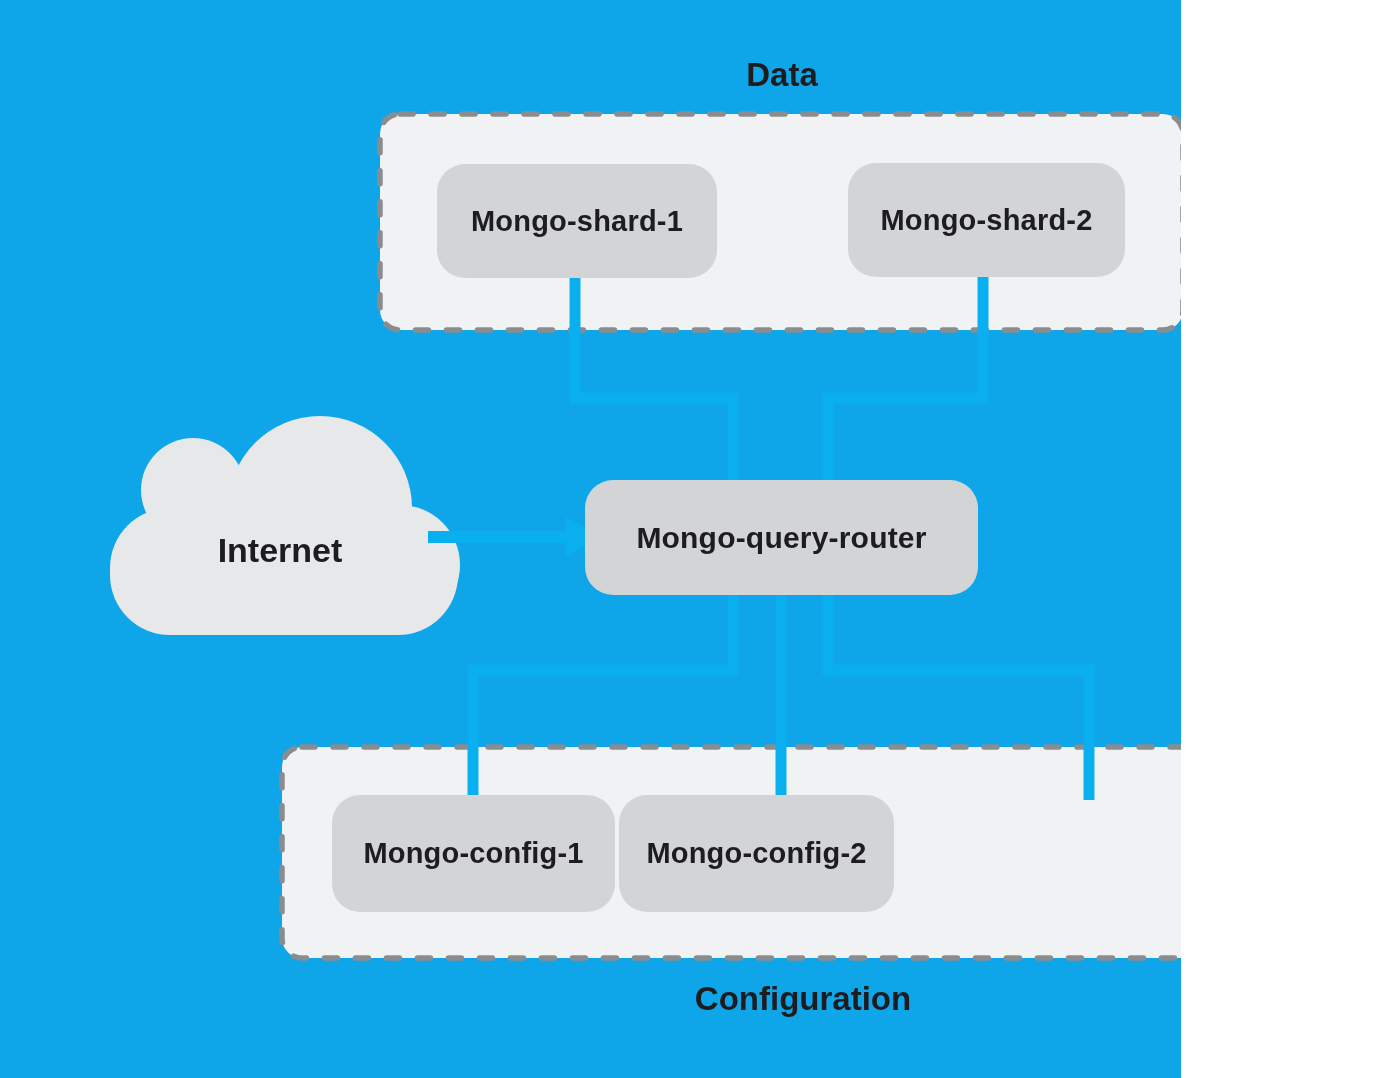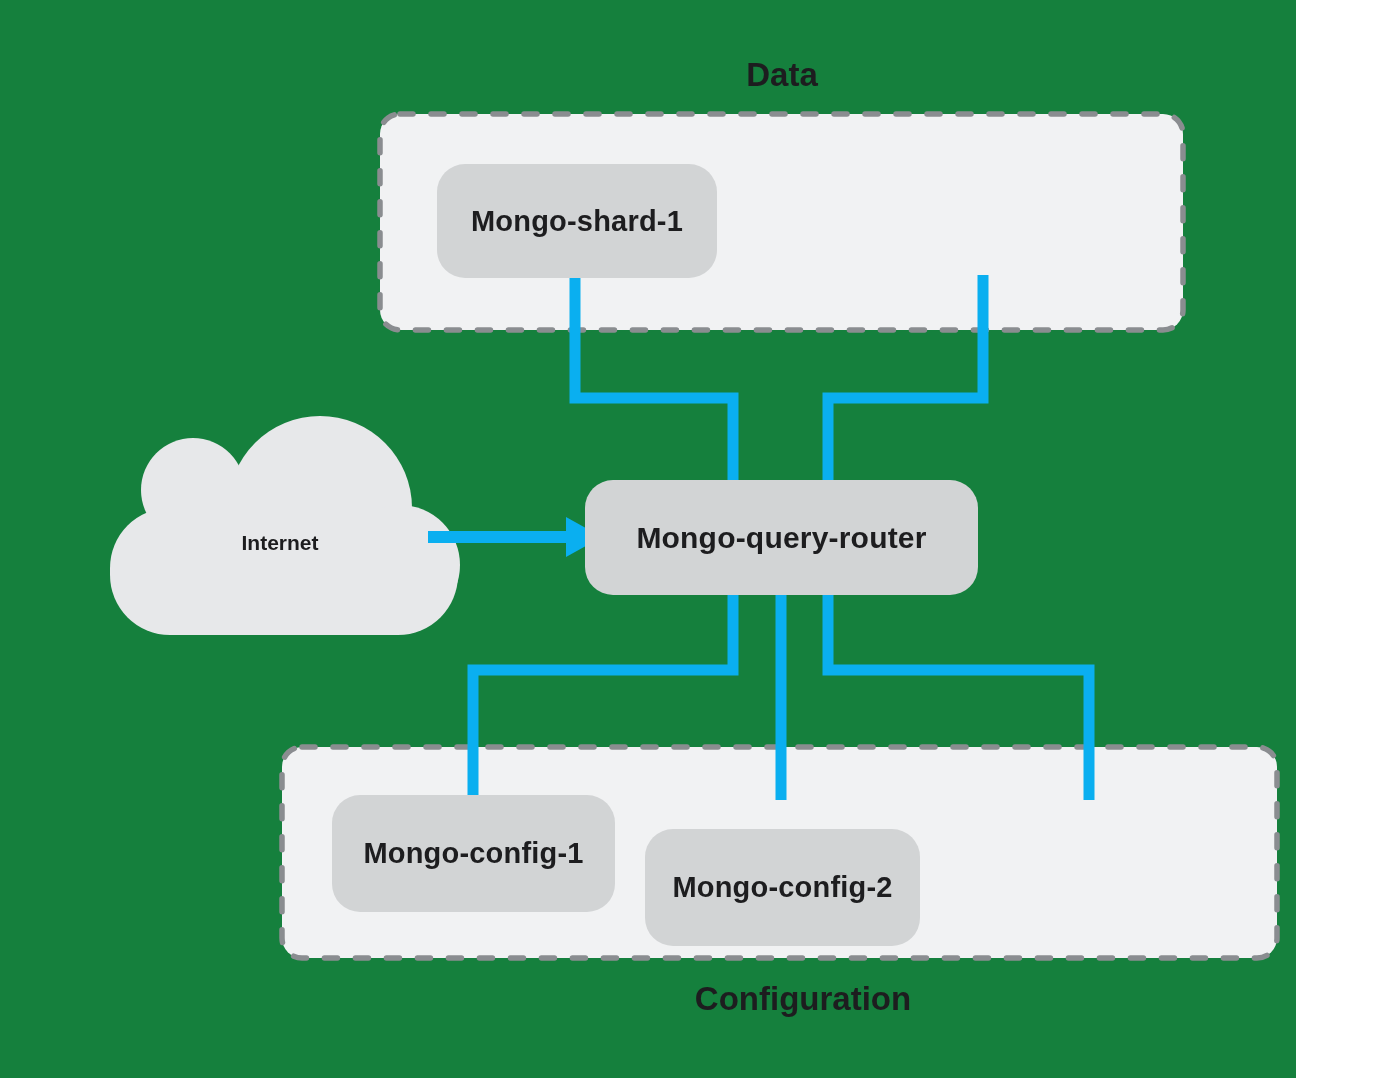--- a/index.html
+++ b/index.html
@@ -3,23 +3,23 @@
 <meta charset="utf-8">
 <style>
   html, body {
     margin: 0;
     padding: 0;
     background: #ffffff;
     font-family: "Liberation Sans", sans-serif;
   }
   .canvas {
     position: relative;
-    width: 1296px;
+    width: 1181px;
     height: 1078px;
-    background: #15803d;
+    background: #0ea5e9;
     overflow: hidden;
   }
   svg.layer {
     position: absolute;
     left: 0;
     top: 0;
     width: 1388px;
     height: 1078px;
   }
   #bg-layer   { z-index: 1; }
@@ -55,27 +55,27 @@
   .flabel {
     position: absolute;
     z-index: 4;
     font-weight: bold;
     color: #1d1d1f;
     text-align: center;
     white-space: nowrap;
   }
   #label-data          { left: 682px; top: 56px;  width: 200px; font-size: 33px; }
   #label-configuration { left: 653px; top: 980px; width: 300px; font-size: 33px; }
-  #label-internet      { left: 180px; top: 531px; width: 200px; font-size: 21px; }
+  #label-internet      { left: 180px; top: 531px; width: 200px; font-size: 34px; }
 
   #node-shard1  { left: 437px; top: 164px; width: 280px; height: 114px; }
   #node-shard2  { left: 848px; top: 163px; width: 277px; height: 114px; }
   #node-router  { left: 585px; top: 480px; width: 393px; height: 115px; font-size: 30px; text-align: center; }
   #node-config1 { left: 332px; top: 795px; width: 283px; height: 117px; align-items: center; }
-  #node-config2 { left: 645px; top: 795px; width: 275px; height: 117px; margin-top: 34px; }
+  #node-config2 { left: 619px; top: 795px; width: 275px; height: 117px; }
   #node-config3 { left: 952px; top: 795px; width: 275px; height: 117px; }
 </style>
 </head>
 <body>
 
 <div class="canvas">
 
   <svg id="bg-layer" class="layer" viewBox="0 0 1388 1078">
     <rect class="group-rect" x="380" y="114" width="803" height="216" rx="20"></rect>
     <rect class="group-rect" x="282" y="747" width="995" height="211" rx="20"></rect>
@@ -101,20 +101,23 @@
     </g>
   </svg>
 
   <div id="label-data" class="flabel">Data</div>
   <div id="label-configuration" class="flabel">Configuration</div>
   <div id="label-internet" class="flabel">Internet</div>
 
   <div id="node-shard1" class="node">
     <span>Mongo-shard-1</span>
   </div>
+  <div id="node-shard2" class="node">
+    <span>Mongo-shard-2</span>
+  </div>
   <div id="node-router" class="node">
     <span>Mongo-query-router</span>
   </div>
   <div id="node-config1" class="node">
     <span>Mongo-config-1</span>
   </div>
   <div id="node-config2" class="node">
     <span>Mongo-config-2</span>
   </div>
 

